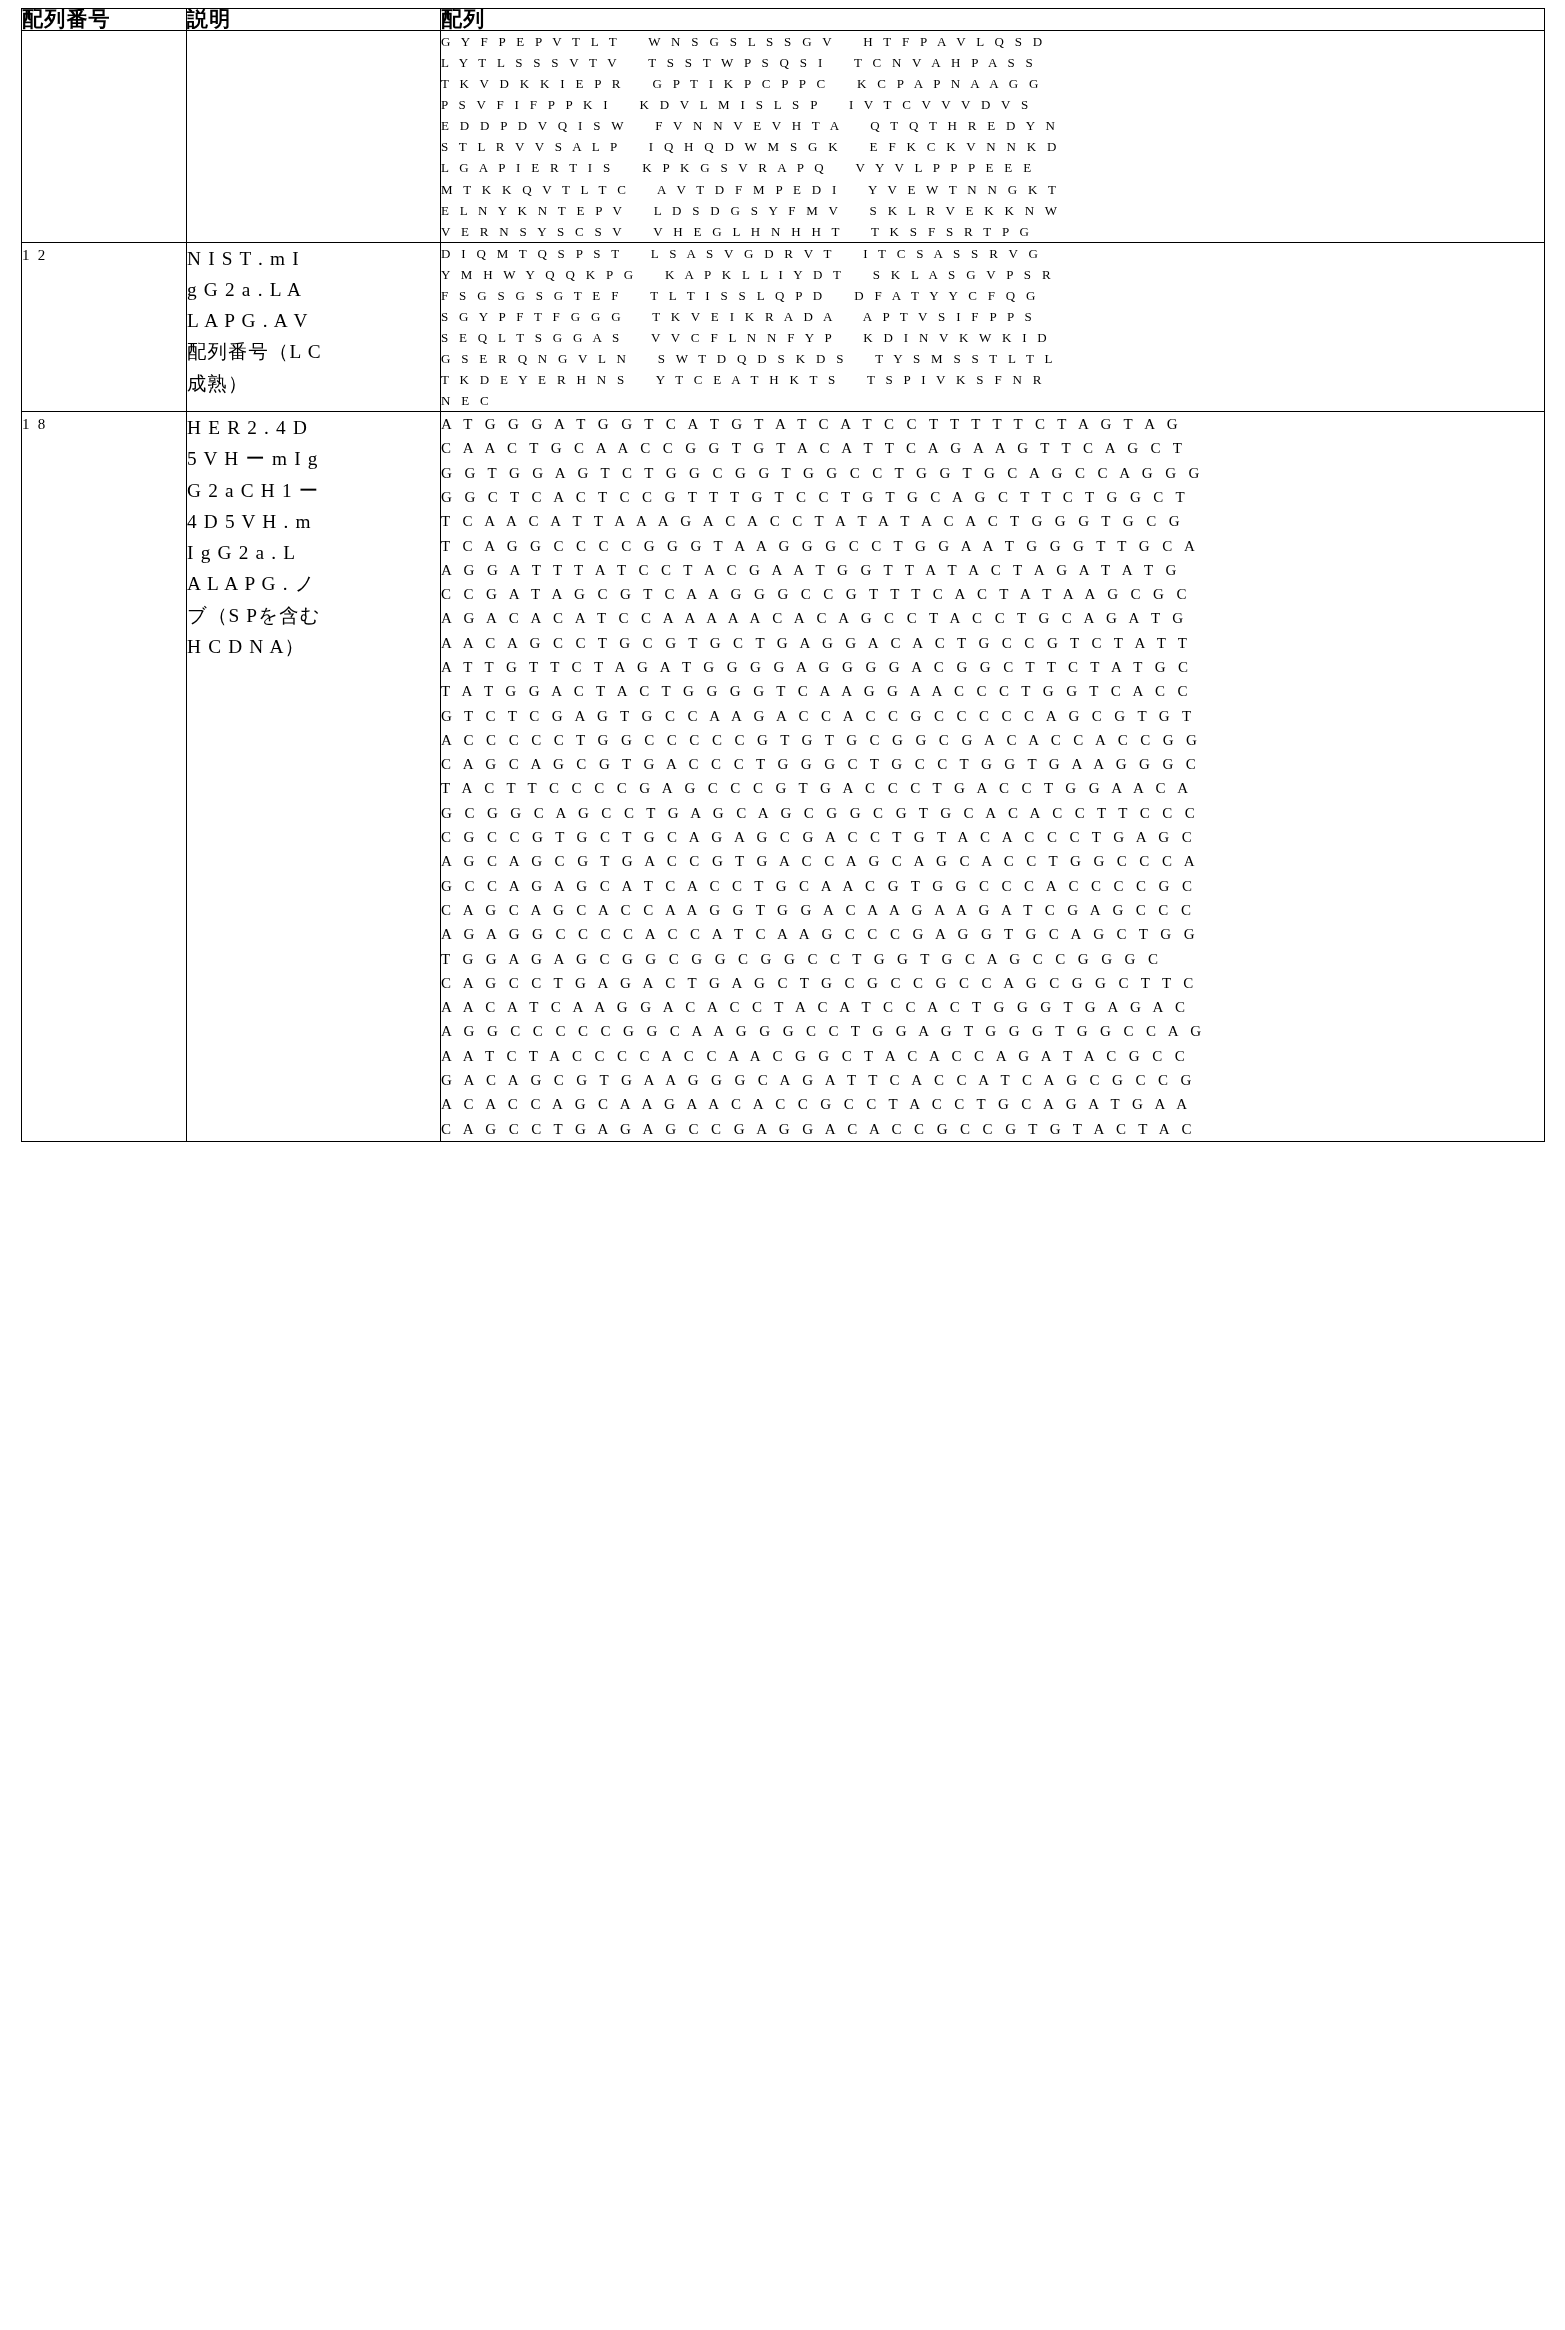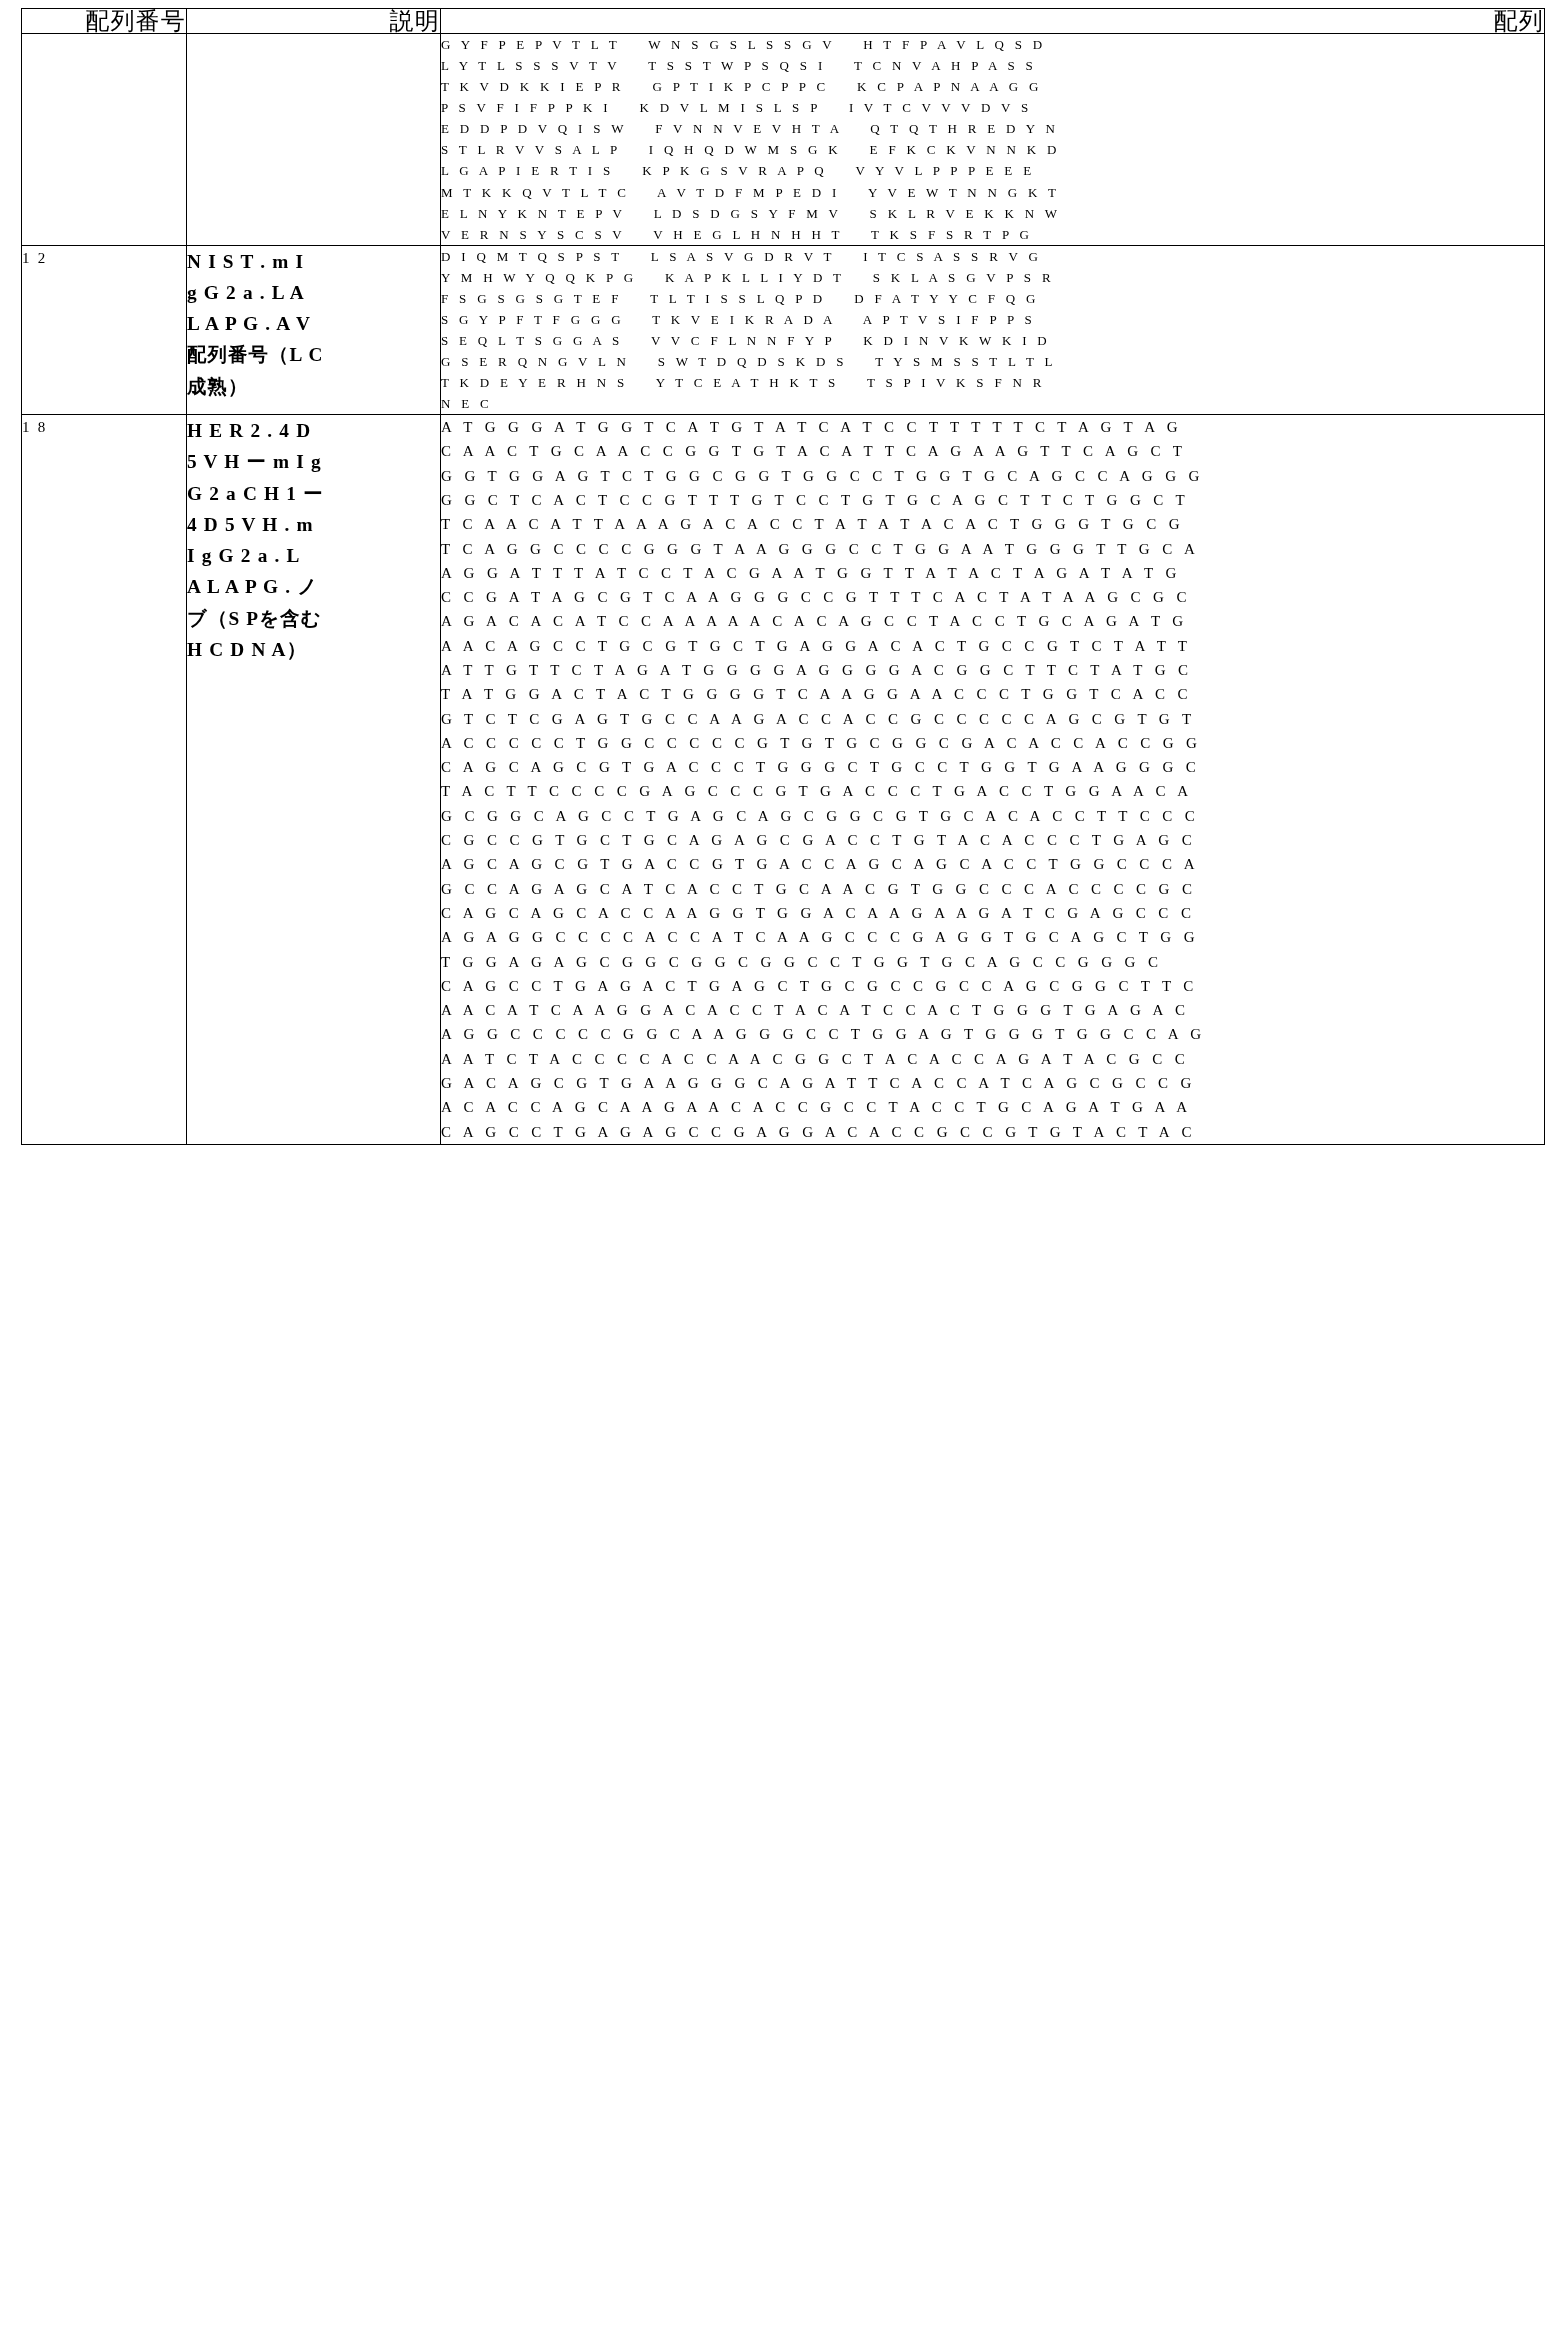--- a/index.html
+++ b/index.html
@@ -29,44 +29,43 @@
   table.seqtable col.c-desc { width: 254px; }
   table.seqtable col.c-seq { width: 1104px; }
 
   table.seqtable th,
   table.seqtable td {
     border: 1.8px solid #000000;
     vertical-align: top;
     padding: 0;
   }
   .hdr-cell {
-    text-align: right;
-    font-size: 24px;
+    text-align: left;
+    font-size: 21px;
     line-height: 1.0;
     padding: 9.4px 0 9.4px 0;
     letter-spacing: 1.2px;
-    font-weight: normal;
+    font-weight: bold;
   }
   .num-cell {
     font-size: 15px;
     line-height: 1.62;
     padding: 9.4px 0 5.8px 13px;
     letter-spacing: 2.3px;
     white-space: nowrap;
     margin-left: 28px;
   }
   .desc-cell {
     font-size: 19.3px;
     line-height: 1.62;
     padding: 9.4px 5.8px 5.8px 15px;
     letter-spacing: 1.2px;
   }
   .desc-cell .dline {
     white-space: nowrap;
-    font-weight: bold;
   }
   .seq-cell {
     padding: 9.4px 0 5.8px 17.5px;
     font-size: 19.3px;
     line-height: 1.62;
   }
   .seq-line {
     white-space: pre;
     letter-spacing: 0;
   }

